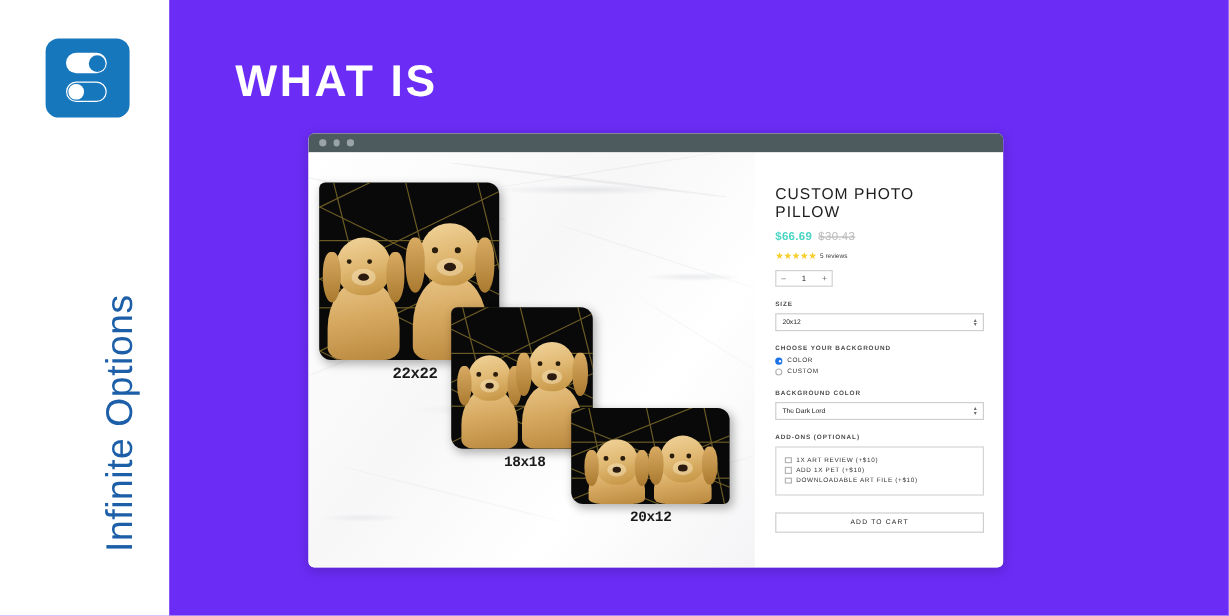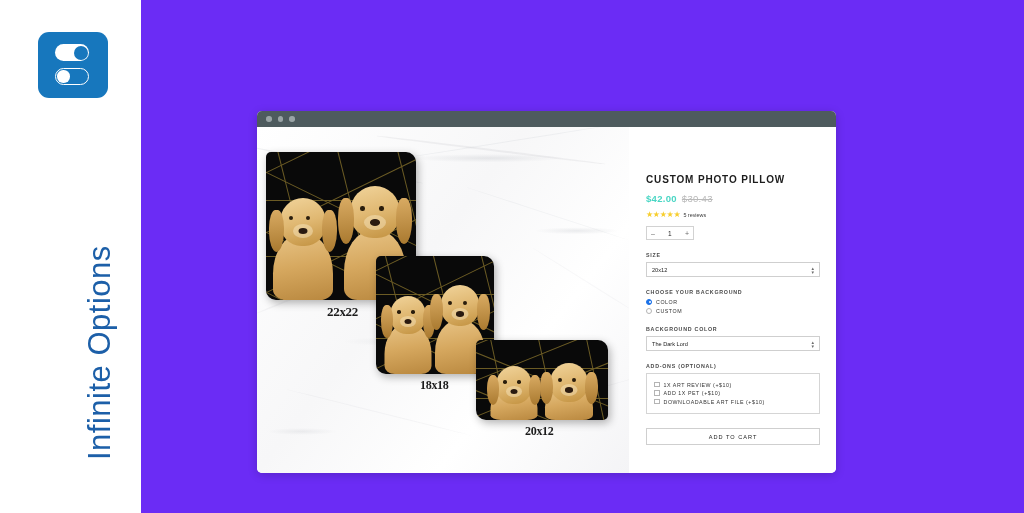--- a/index.html
+++ b/index.html
@@ -130,35 +130,35 @@
     background:linear-gradient(175deg,#d9ab63,#a9792f);
   }
   .dog-eye{ position:absolute; border-radius:50%; background:#2a1d0c; }
   .dog-nose{ position:absolute; left:50%; transform:translateX(-50%);
     border-radius:50%; background:#2a1a10; }
   .dog-muzzle{ position:absolute; left:50%; transform:translateX(-50%);
     border-radius:50%; background:rgba(250,235,200,.45); }
 
   .size-label{
     position:absolute;
-    font-family:Liberation Serif, serif;
+    font-family:Liberation Mono, monospace;
     font-weight:bold;
     color:#1b1b1b;
     letter-spacing:-0.3px;
     white-space:nowrap;
     text-align:right;
   }
 
   
   #product-info{
     width:207px; height:346px; background:#ffffff;
     padding:27px 16px 0 17px;
   }
   #product-title{
-    font-size:10px; font-weight:bold; letter-spacing:.85px; color:#1d1d1d;margin-top:20px;
+    font-size:13px; font-weight:normal; letter-spacing:.85px; color:#1d1d1d;
   }
   #price-row{ margin-top:8px; display:flex; align-items:baseline; gap:5px; }
   #price-sale{ font-size:9.5px; font-weight:bold; color:#49D6C4; letter-spacing:.3px; }
   #price-compare{ font-size:9.5px; color:#b9b9b9; text-decoration:line-through; letter-spacing:.3px; }
   #rating-row{ margin-top:6px; display:flex; align-items:center; gap:3px; }
   #stars{ color:#F7CE2E; font-size:8px; letter-spacing:-0.3px; }
   #review-count{ font-size:5.4px; color:#3a3a3a; }
 
   #qty-stepper{
     margin-top:7px; width:48px; height:14px;
@@ -226,20 +226,21 @@
     <div class="toggle-pill" id="toggle-bottom">
       <div id="toggle-bottom-knob"></div>
     </div>
   </div>
 
   <div id="brand-name">Infinite Options</div>
 </div>
 
 <div id="purple-stage">
 
+  <div id="headline">WHAT IS</div>
 
   <div id="browser-window">
 
     <div id="browser-chrome">
       <div class="chrome-dot"></div>
       <div class="chrome-dot"></div>
       <div class="chrome-dot"></div>
     </div>
 
     <div id="browser-body">
@@ -371,21 +372,21 @@
           </div>
         </div>
         <div class="size-label" style="left:268px;top:297px;font-size:12px;">20x12</div>
       </div>
 
       <div id="product-info">
 
         <div id="product-title">CUSTOM PHOTO PILLOW</div>
 
         <div id="price-row">
-          <span id="price-sale">$42.00</span>
+          <span id="price-sale">$66.69</span>
           <span id="price-compare">$30.43</span>
         </div>
 
         <div id="rating-row">
           <span id="stars">★★★★★</span>
           <span id="review-count">5 reviews</span>
         </div>
 
         <div id="qty-stepper">
           <span class="qty-btn">–</span>

